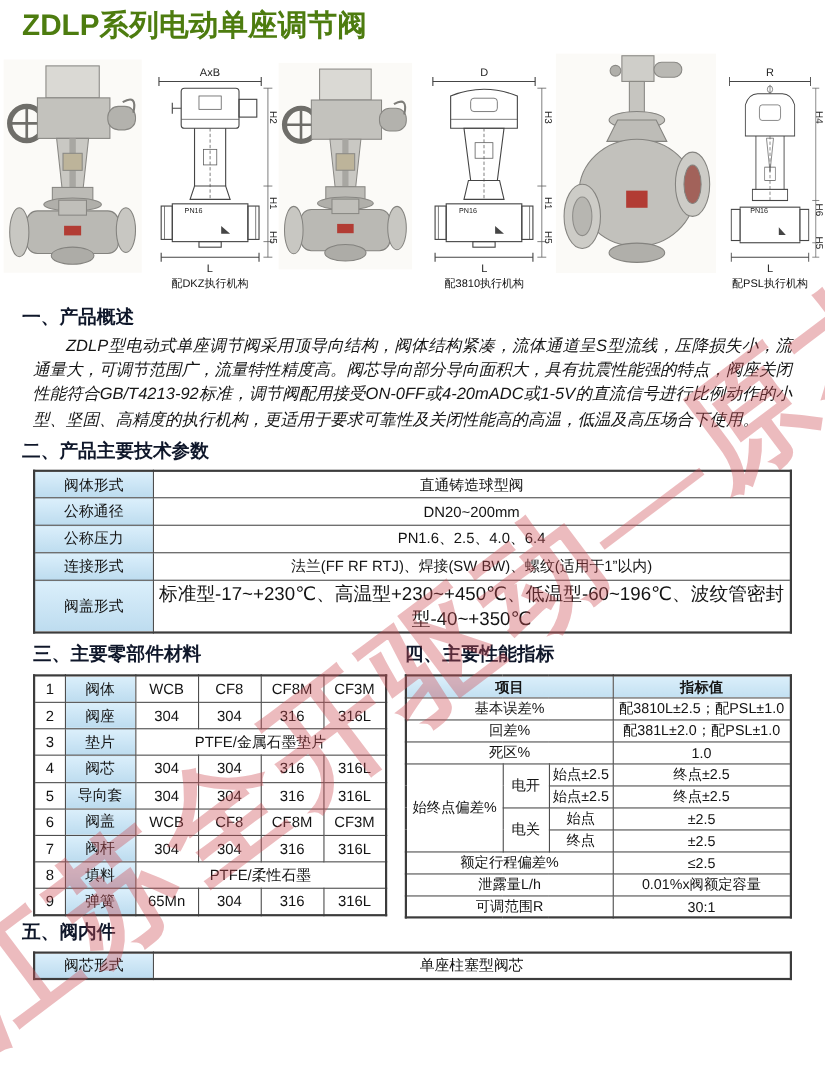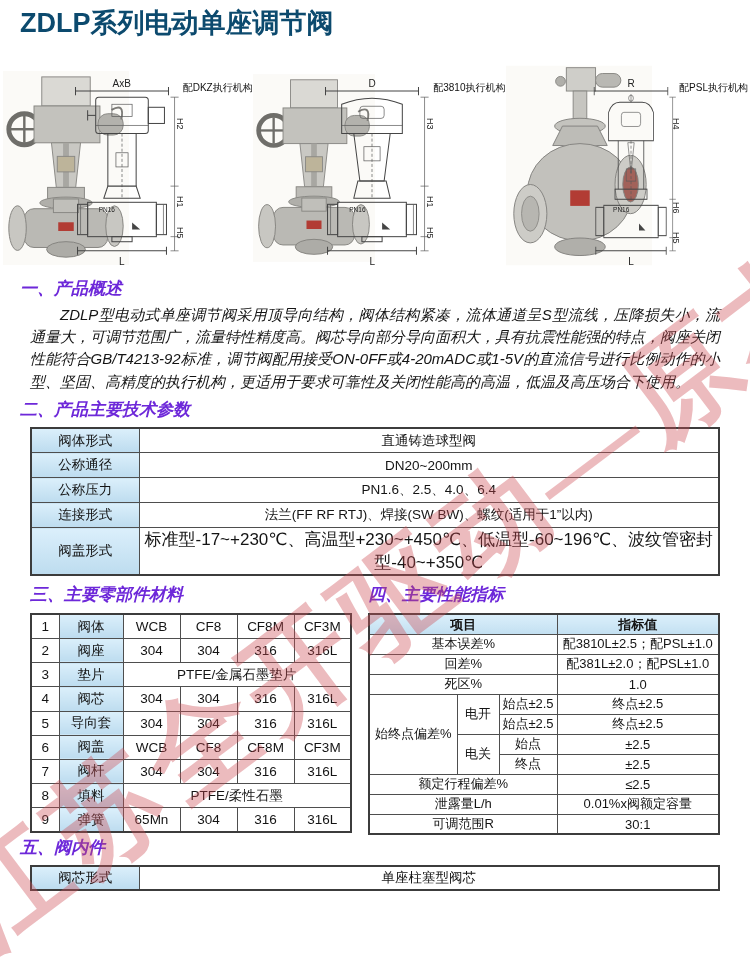--- a/index.html
+++ b/index.html
@@ -1,26 +1,26 @@
 <!DOCTYPE html>
 <html><head>
 <meta charset="utf-8">
 <style>
   * { box-sizing: border-box; }
   html,body { margin:0; padding:0; background:#fff; }
   body { width:750px; height:973px; font-family:"Liberation Sans","DejaVu Sans",sans-serif; color:#141414; position:relative; overflow:hidden; }
   .page { position:relative; width:750px; height:973px; background:#ffffff; overflow:hidden; }
 
   
-  .doc-title { color:#0c4a6e; font-size:27px; font-weight:bold; margin:6px 0 0 20px; line-height:34px; }
-  .sec-head { color:#6d28d9; font-size:17px; font-weight:bold; margin:0 0 0 20px; line-height:26px;font-style:italic; }
+  .doc-title { color:#4d7c0f; font-size:27px; font-weight:bold; margin:6px 0 0 20px; line-height:34px; }
+  .sec-head { color:#0f172a; font-size:17px; font-weight:bold; margin:0 0 0 20px; line-height:26px; }
 
   
   .gallery { display:flex; align-items:flex-end; padding:2px 2px 0 2px; height:228px; }
-  .g-item { display:flex; flex-direction:row; align-items:flex-start; justify-content:flex-end; }
+  .g-item { display:flex; flex-direction:column; align-items:center; justify-content:flex-end; }
   .caption { font-size:10px; height:17px; line-height:15px; color:#111; white-space:nowrap; }
   .drawing { position:relative; }
   .dim { position:absolute; font-size:10px; color:#222; }
   .dtop { top:-2px; left:0; right:0; text-align:center; }
   .dbot { bottom:1px; left:0; right:0; text-align:center; }
   .dr { writing-mode:vertical-rl; font-size:9px; right:-2px; }
   .dr1 { top:38px; } .dr2 { top:116px; } .dr3 { top:147px; }
   .pn { font-size:6.5px; left:38px; top:126px; }
 
   

